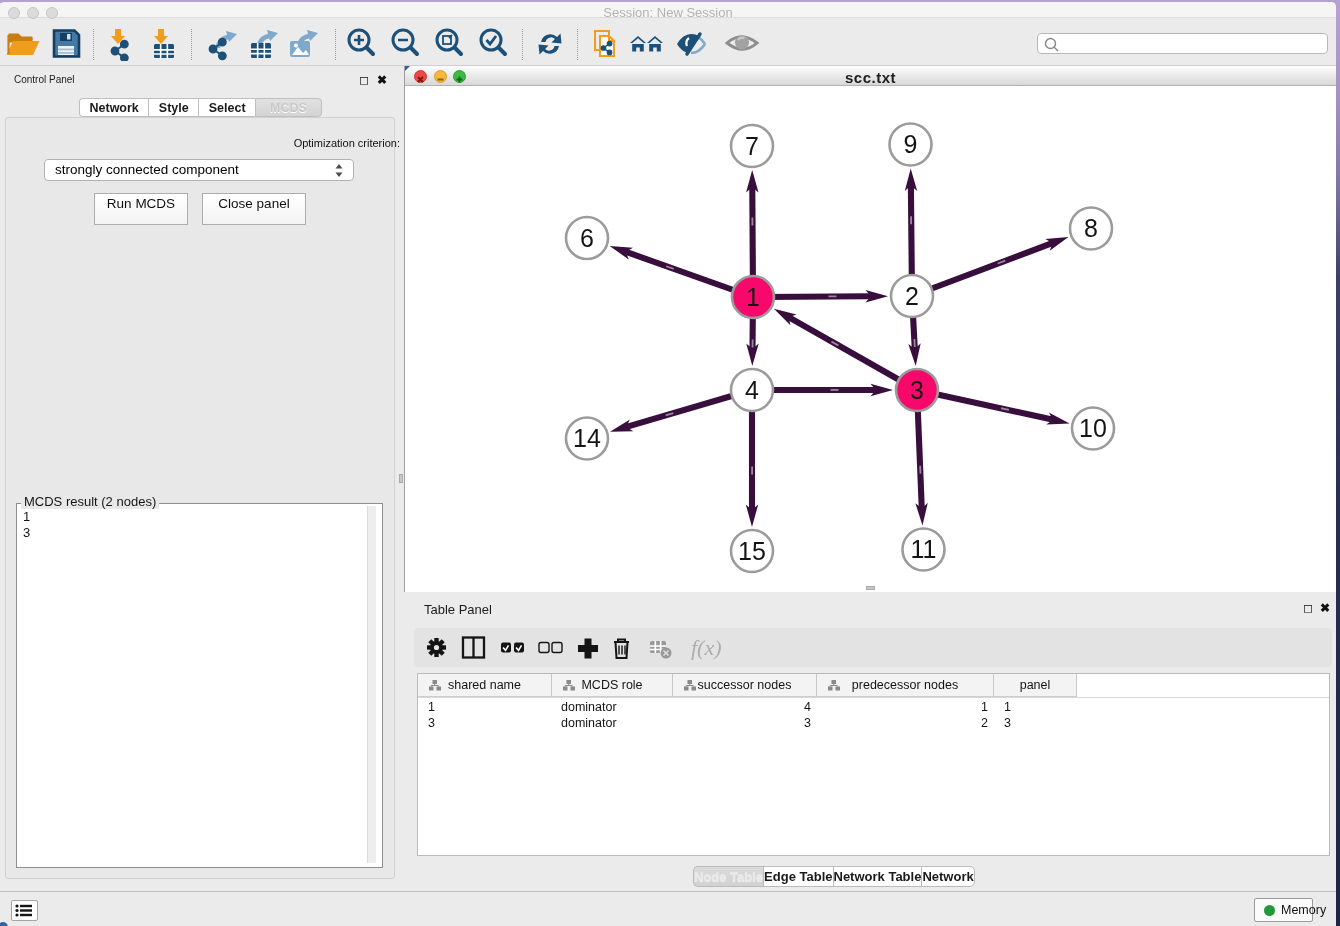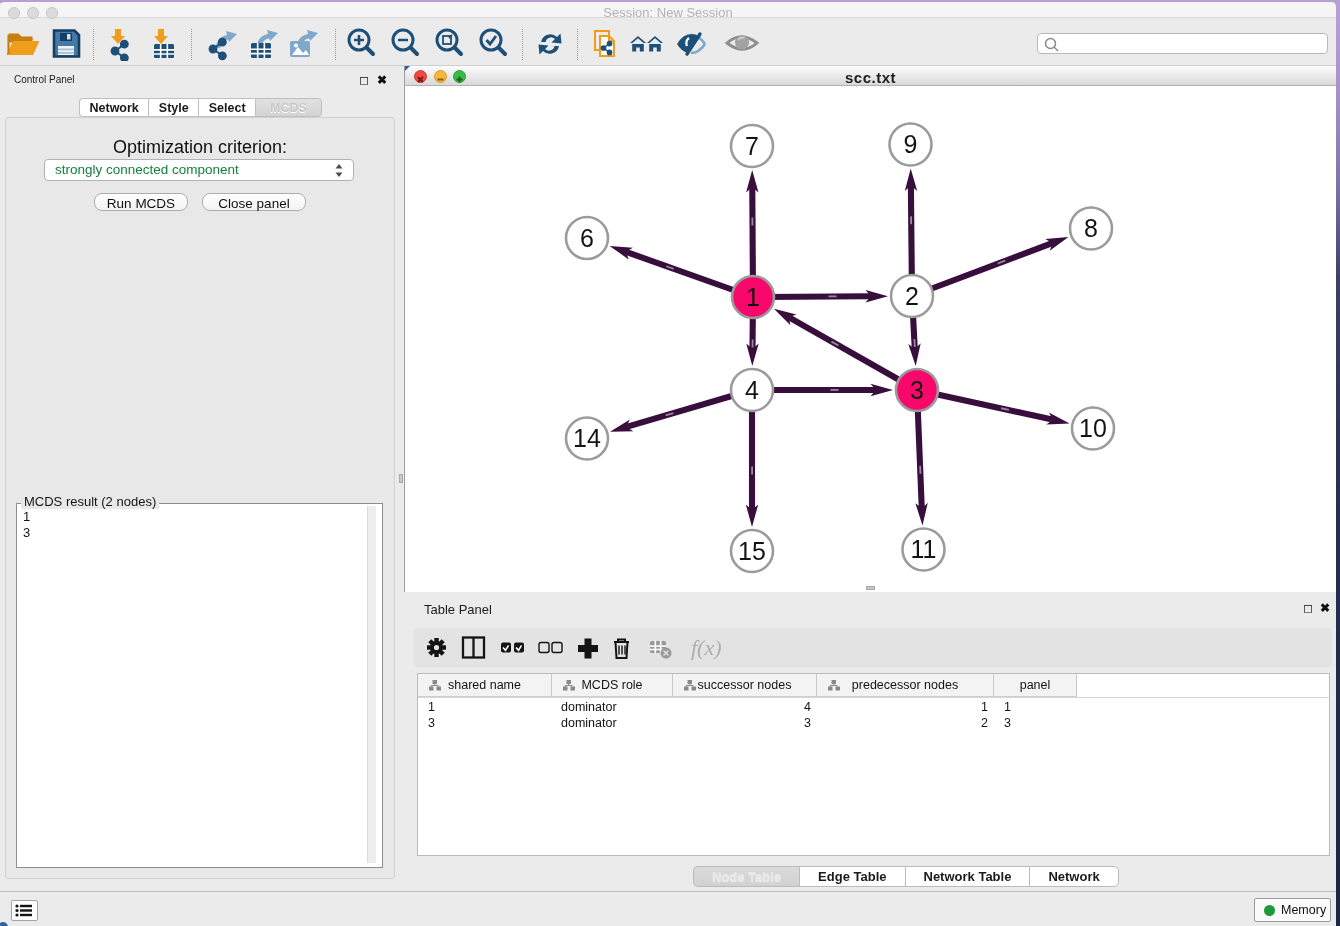--- a/index.html
+++ b/index.html
@@ -20,48 +20,48 @@
 
 #cp{left:0;top:64px;width:400px;height:825px}
 #cphead{left:0;top:0;width:100%;height:30px}
 #cphead .t{left:14px;top:8px;font-size:10px;color:#1c1c1c}
 .wicon{font-size:12px;color:#111}
 #cptabs{left:79px;top:32px;height:19px;display:flex;font-size:12.5px;font-weight:700;color:#1a1a1a}
 #cptabs div{background:#fff;border:1px solid #c0bfbf;border-right:none;padding:1px 9.5px 0;line-height:17px}
 #cptabs div:first-child{border-radius:4px 0 0 4px}
 #cptabs div.last{border-right:1px solid #c0bfbf;border-radius:0 4px 4px 0;background:linear-gradient(#e2e1e1,#d4d3d3);color:#c9c8c8;text-shadow:0 1px 0 #fff;padding:1px 14px 0}
 #cpbody{left:5px;top:51px;width:390px;height:762px;background:#e9e8e8;border:1px solid #d2d1d1;border-radius:3px}
-#optlabel{left:0;top:71px;width:100%;text-align:center;font-size:18px;color:#101010}
-#combo{left:44px;top:93px;width:310px;height:22px;background:#fff;border:1px solid #b3b2b2;border-radius:4px;font-size:13.5px;color:#15803d;line-height:20px;padding-left:10px}
-.btn{height:18px;background:linear-gradient(#ffffff,#f4f3f3);border:1px solid #aeadad;border-radius:8px;font-size:13.5px;color:#101010;text-align:center;line-height:19px}
+#optlabel{left:0;top:71px;width:100%;text-align:right;font-size:11px;color:#101010}
+#combo{left:44px;top:93px;width:310px;height:22px;background:#fff;border:1px solid #b3b2b2;border-radius:4px;font-size:13.5px;color:#000000;line-height:20px;padding-left:10px}
+.btn{height:32px;background:linear-gradient(#ffffff,#f4f3f3);border:1px solid #aeadad;border-radius:0;font-size:13.5px;color:#101010;text-align:center;line-height:19px}
 #fieldset{left:16px;top:437px;width:367px;height:365px;border:1px solid #8f8e8e;background:#fff}
 #legend{left:21px;top:428px;background:#e9e8e8;padding:0 3px;font-size:13px;color:#151515}
 #mcdstext{left:6px;top:5px;font-size:13px;color:#161616;line-height:16px}
 #mcdssb{right:6px;top:2px;width:9px;height:357px;background:#efeeee;border-left:1px solid #dcdbdb}
 
 #netframe{left:404px;top:64px;width:932px;height:526px;background:#fff;border-left:1px solid #9f9e9e}
 #nettitle{left:0;top:0;width:100%;height:20px;background:linear-gradient(#fdfdfd,#d9d8d8);border-bottom:1px solid #b3b2b2}
 #nettitle .t{width:100%;text-align:center;top:3px;font-size:15px;font-weight:700;color:#1d1d1d;letter-spacing:.5px}
 #netcanvas{left:1px;top:20px;width:931px;height:504px;background:#fff}
 #corner{left:0;top:0;width:0;height:0;border-top:5px solid #2f5bb5;border-right:5px solid transparent}
 
 #tp{left:404px;top:594px;width:932px;height:295px}
 #tphead .t{left:20px;top:6px;font-size:13px;color:#1c1c1c}
 #tptools{left:10px;top:32px;width:918px;height:39px;background:#e4e3e3;border-radius:4px}
 #tbl{left:13px;top:77px;width:913px;height:183px;background:#fff;border:1px solid #bcbbbb}
 .th{top:0;height:23px;background:#f4f3f3;border-right:1px solid #c9c8c8;border-bottom:1px solid #cfcece;font-size:12.5px;color:#141414;text-align:center;line-height:23px}
 .td{font-size:12.5px;color:#141414;height:16px;line-height:16px}
 #btabs{left:289px;top:270px;height:21px;display:flex;font-size:13px;font-weight:700;color:#1a1a1a}
-#btabs div{background:#fff;border:1px solid #bcbbbb;border-right:none;padding:0 18px;line-height:19px}
+#btabs div{background:#fff;border:1px solid #bcbbbb;border-right:none;padding:0 0;line-height:19px}
 #btabs div:first-child{border-radius:5px 0 0 5px;background:linear-gradient(#dcdbdb,#d2d1d1);color:#e9e8e8;text-shadow:0 1px 1px #f5f5f5}
 #btabs div.last{border-right:1px solid #bcbbbb;border-radius:0 5px 5px 0}
 
 #status{left:0;top:889px;width:1336px;height:35px;background:#ecebeb;border-top:1px solid #c0bfbf}
 #listbtn{left:11px;top:8px;width:27px;height:21px;background:#fdfdfd;border:1px solid #a5a4a4;border-radius:2px}
-#membtn{left:1254px;top:6px;width:77px;height:24px;background:#fbfbfb;border:1px solid #9c9b9b;border-radius:2px;font-size:12.5px;color:#111;line-height:22px}
+#membtn{left:1254px;top:6px;width:59px;height:24px;background:#fbfbfb;border:1px solid #9c9b9b;border-radius:2px;font-size:12.5px;color:#111;line-height:22px}
 #memdot{left:9px;top:6px;width:11px;height:11px;border-radius:50%;background:#1f9939}
 #bluecorner{left:-2px;top:922px;width:10px;height:10px;border-radius:50%;background:#2e64a4}
 .grip{background:#c9c8c8;border:1px solid #aaa9a9}
 </style></head>
 <body>
 <div class="abs" id="bgright"></div>
 <div class="abs" id="bgtop"></div>
 <div class="abs" id="window">
   <div class="abs" id="titlebar">
     <div class="abs tl" style="left:8px;background:#dcdbdb;border:1px solid #c6c5c5"></div>

